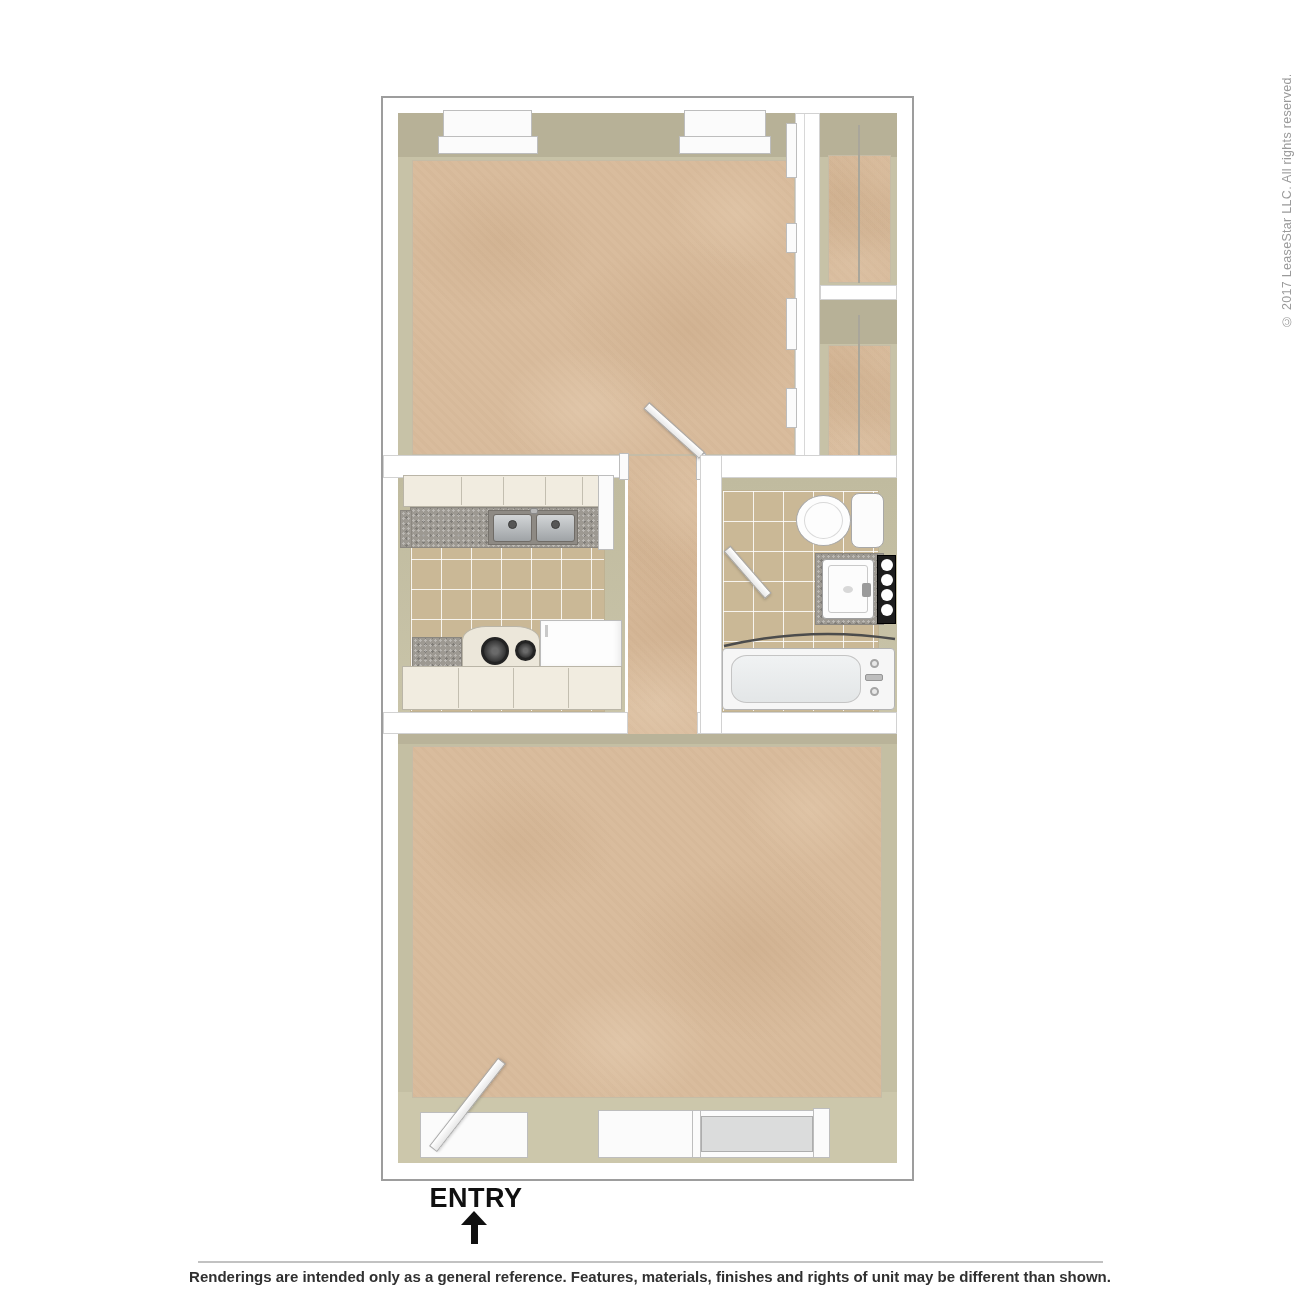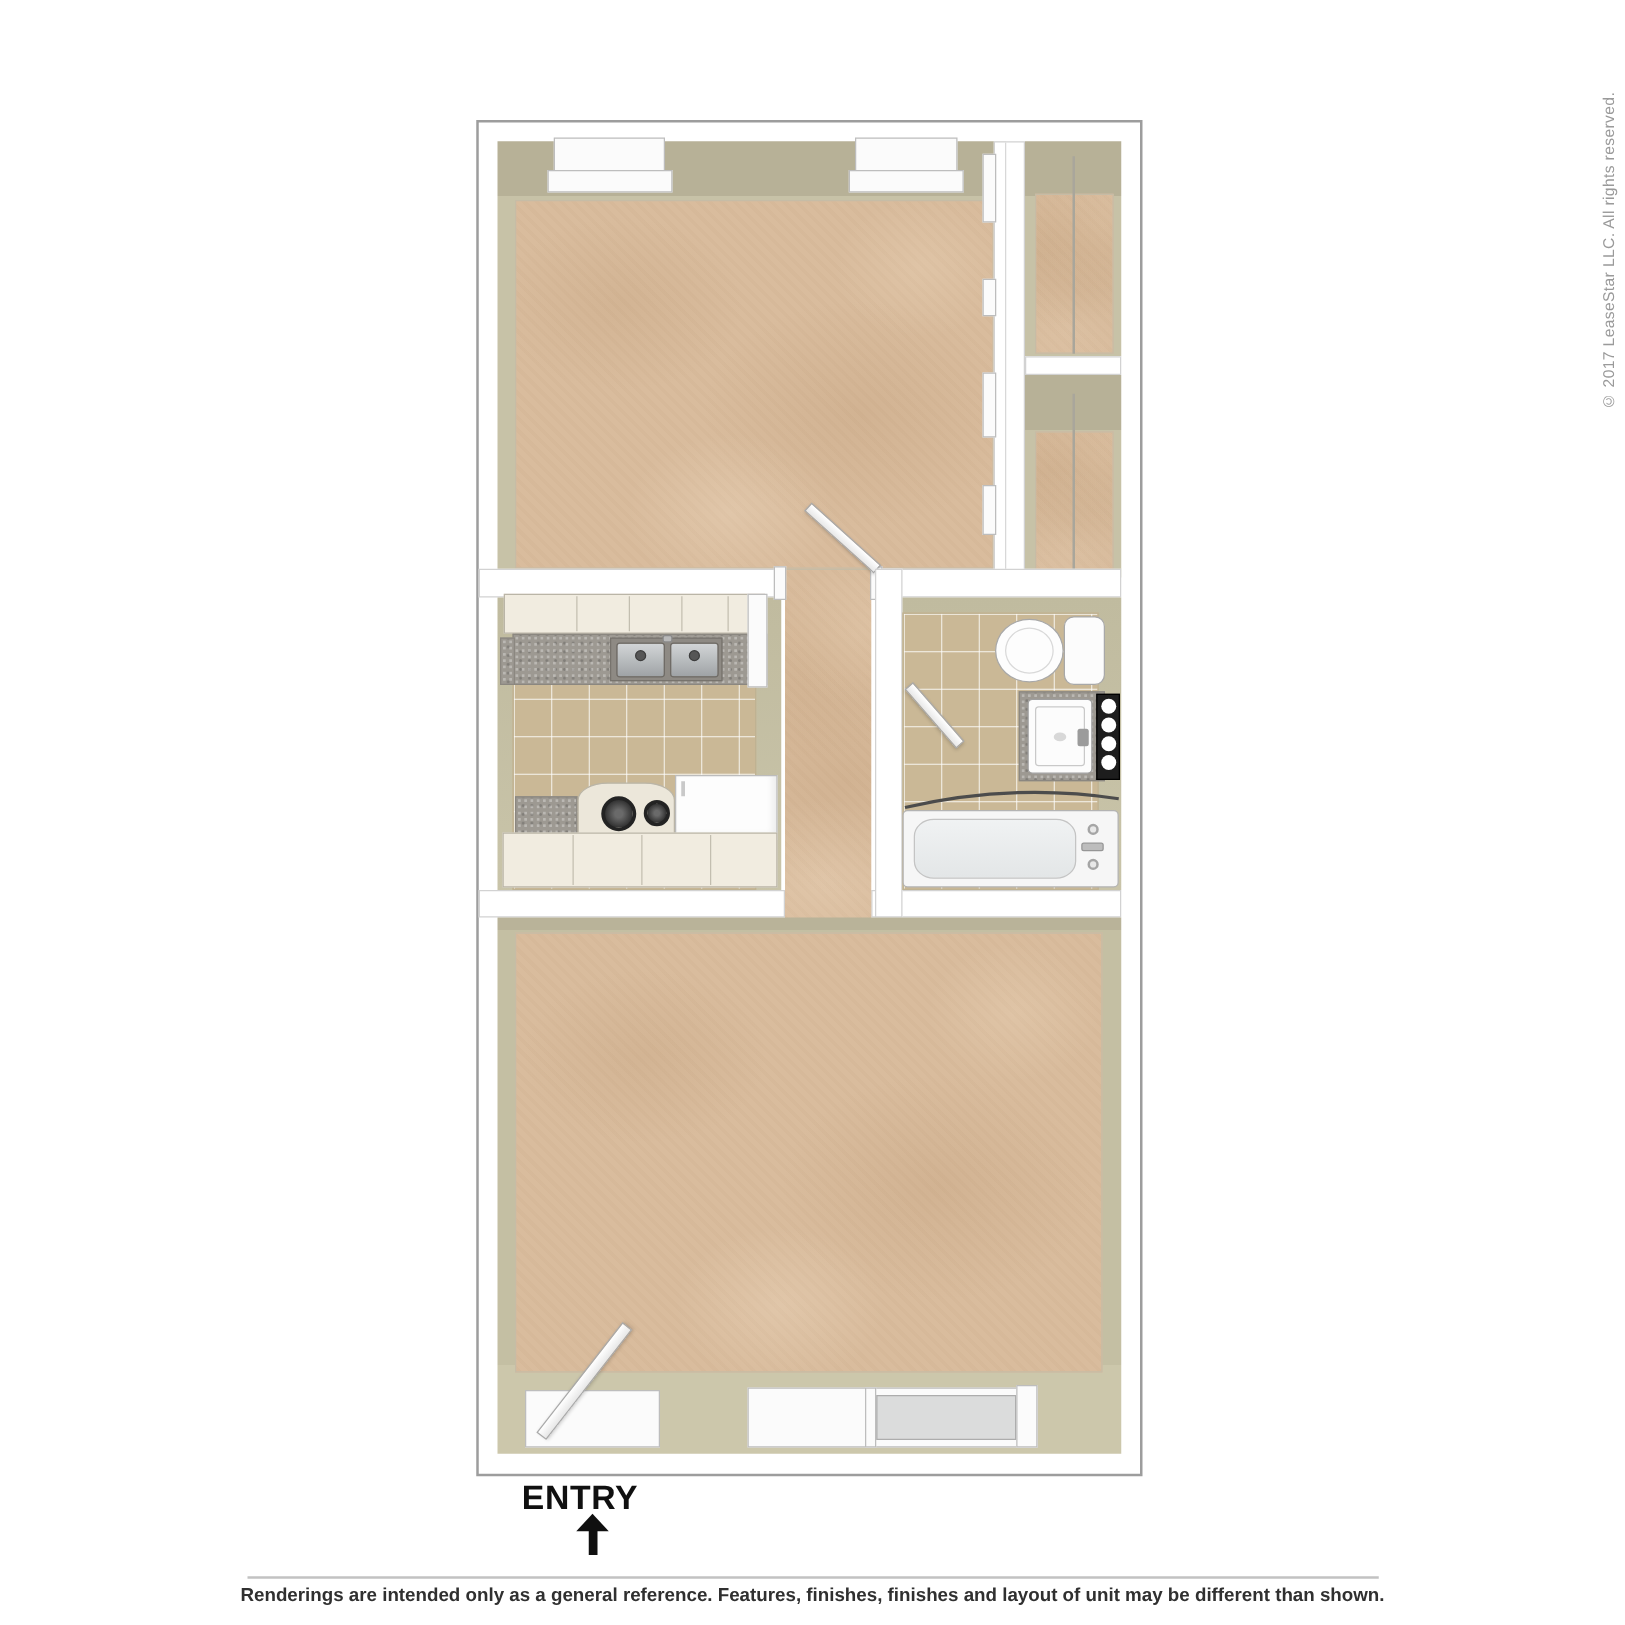--- a/index.html
+++ b/index.html
@@ -190,22 +190,22 @@
 
     <div class="abs fixw" style="left:37px;top:1014px;width:108px;height:46px;"></div>
     <div class="abs fixw" style="left:215px;top:1012px;width:232px;height:48px;"></div>
     <div class="abs fixw" style="left:309px;top:1012px;width:9px;height:48px;"></div>
     <div class="abs" style="left:318px;top:1018px;width:112px;height:36px;background:#dbdcdc;border:1px solid #adadad;"></div>
     <div class="abs fixw" style="left:430px;top:1010px;width:17px;height:50px;"></div>
     <div class="abs door" style="left:50px;top:1046px;width:112px;height:10px;transform-origin:0 50%;transform:rotate(-52deg);"></div>
 
   </div>
 
-  <div class="entry-label" style="left:384px;top:1183px;width:160px;">ENTRY</div>
+  <div class="entry-label" style="left:396px;top:1183px;width:160px;">ENTRY</div>
   <div>
     <div class="arrow-head" style="left:461px;top:1211px;"></div>
     <div class="arrow-stem" style="left:471px;top:1224px;height:20px;"></div>
   </div>
 
   <div class="footer-line"></div>
-  <div class="disclaimer">Renderings are intended only as a general reference. Features, finishes, finishes and layout of unit may be different than shown.</div>
+  <div class="disclaimer">Renderings are intended only as a general reference. Features, materials, finishes and rights of unit may be different than shown.</div>
 
 </div>
 
 </body></html>

